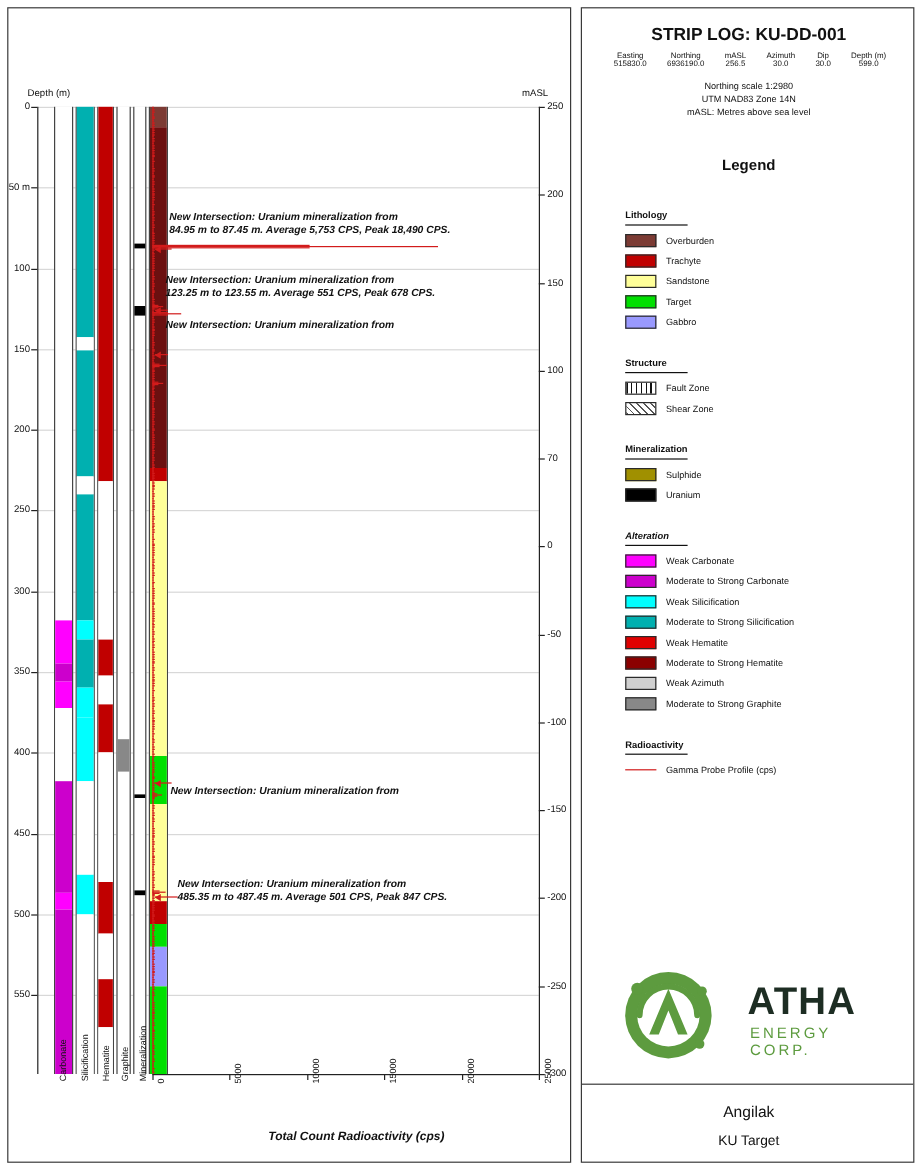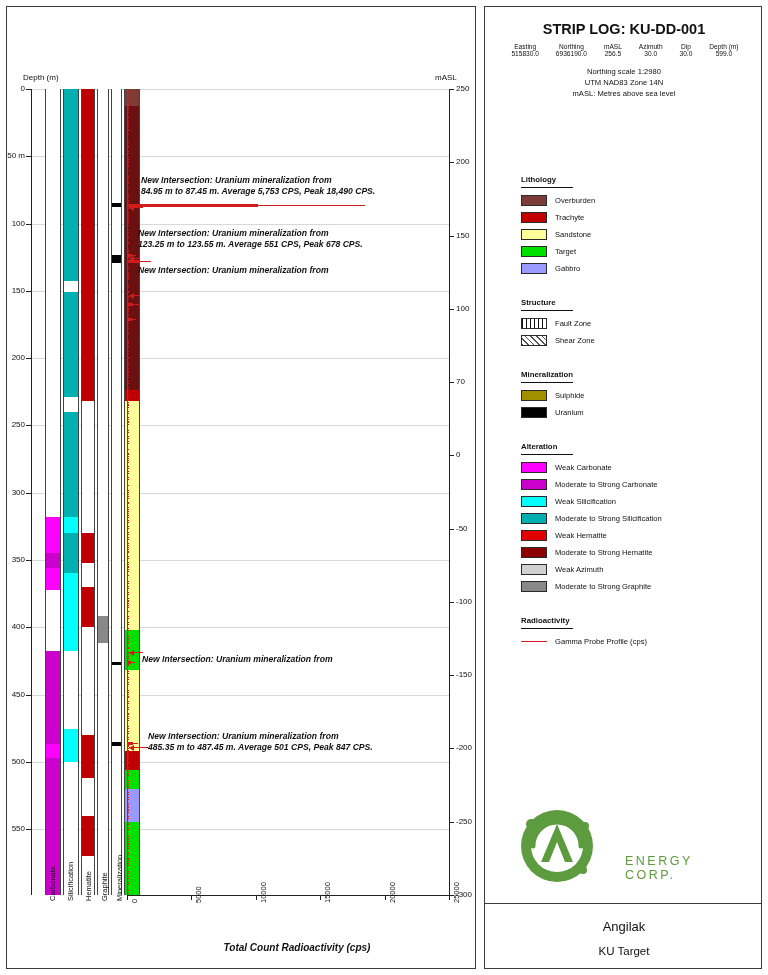--- a/index.html
+++ b/index.html
@@ -880,20 +880,21 @@
         <div class="col">
           <span class="h">Depth (m)</span>
           <span class="v">599.0</span>
         </div>
       </div>
 
     <div class="hdr-line" style="top:60px;">Northing scale 1:2980</div>
     <div class="hdr-line" style="top:71px;">UTM NAD83 Zone 14N</div>
     <div class="hdr-line" style="top:82px;">mASL: Metres above sea level</div>
 
+    <div id="legend-title">Legend</div>
 
     <div id="legend-root">
         <div class="legend-group-title" style="top: 168px;">Lithology</div>
         <div class="legend-rule" style="top: 180px;"></div>
         <div class="legend-swatch" style="top: 188px; background: rgb(124, 59, 52);"></div>
         <div class="legend-text" style="top: 189px;">Overburden</div>
         <div class="legend-swatch" style="top: 205px; background: rgb(192, 0, 0);"></div>
         <div class="legend-text" style="top: 206px;">Trachyte</div>
         <div class="legend-swatch" style="top: 222px; background: rgb(255, 255, 153);"></div>
         <div class="legend-text" style="top: 223px;">Sandstone</div>
@@ -906,21 +907,21 @@
         <div class="legend-swatch hatch-fault" style="top: 311px;"></div>
         <div class="legend-text" style="top: 312px;">Fault Zone</div>
         <div class="legend-swatch hatch-shear" style="top: 328px;"></div>
         <div class="legend-text" style="top: 329px;">Shear Zone</div>
         <div class="legend-group-title" style="top: 363px;">Mineralization</div>
         <div class="legend-rule" style="top: 375px;"></div>
         <div class="legend-swatch" style="top: 383px; background: rgb(160, 144, 0);"></div>
         <div class="legend-text" style="top: 384px;">Sulphide</div>
         <div class="legend-swatch" style="top: 400px; background: rgb(0, 0, 0);"></div>
         <div class="legend-text" style="top: 401px;">Uranium</div>
-        <div class="legend-group-title" style="top: 435px;">Alteration</div>
+        <div class="legend-group-title" style="top: 435px; font-style: italic;">Alteration</div>
         <div class="legend-rule" style="top: 447px;"></div>
         <div class="legend-swatch" style="top: 455px; background: rgb(255, 0, 255);"></div>
         <div class="legend-text" style="top: 456px;">Weak Carbonate</div>
         <div class="legend-swatch" style="top: 472px; background: rgb(204, 0, 204);"></div>
         <div class="legend-text" style="top: 473px;">Moderate to Strong Carbonate</div>
         <div class="legend-swatch" style="top: 489px; background: rgb(0, 255, 255);"></div>
         <div class="legend-text" style="top: 490px;">Weak Silicification</div>
         <div class="legend-swatch" style="top: 506px; background: rgb(0, 176, 176);"></div>
         <div class="legend-text" style="top: 507px;">Moderate to Strong Silicification</div>
         <div class="legend-swatch" style="top: 523px; background: rgb(224, 0, 0);"></div>
@@ -940,20 +941,21 @@
     <div id="logo-wrap">
       <svg width="100" height="84" viewBox="0 0 100 84">
         <circle cx="46" cy="42" r="36" fill="#5d9b3f"></circle>
         <circle cx="46" cy="42" r="26" fill="#ffffff"></circle>
         <path d="M46 20 L62 58 L54 58 L46 38 L38 58 L30 58 Z" fill="#5d9b3f"></path>
         <path d="M22 42 a24 24 0 0 1 48 0" stroke="#5d9b3f" stroke-width="5" fill="none" stroke-linecap="round"></path>
         <circle cx="20" cy="20" r="5" fill="#5d9b3f"></circle>
         <circle cx="74" cy="22" r="4" fill="#5d9b3f"></circle>
         <circle cx="72" cy="66" r="4" fill="#5d9b3f"></circle>
       </svg>
+      <div id="logo-text-main">ATHA</div>
       <div id="logo-text-sub">ENERGY CORP.</div>
     </div>
 
     <div id="footer-div"></div>
     <div id="footer-l2">KU Target</div>
     <div id="footer-l1">Angilak</div>
   </div>
 
 </div>
 

